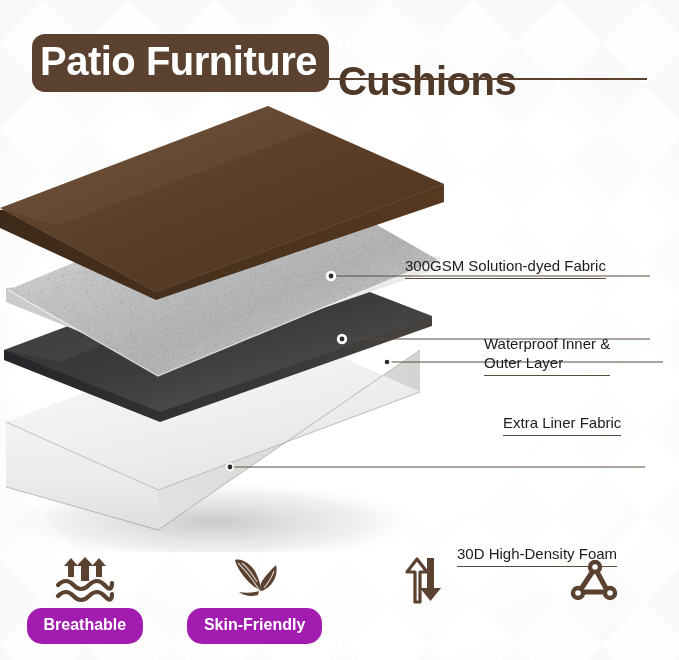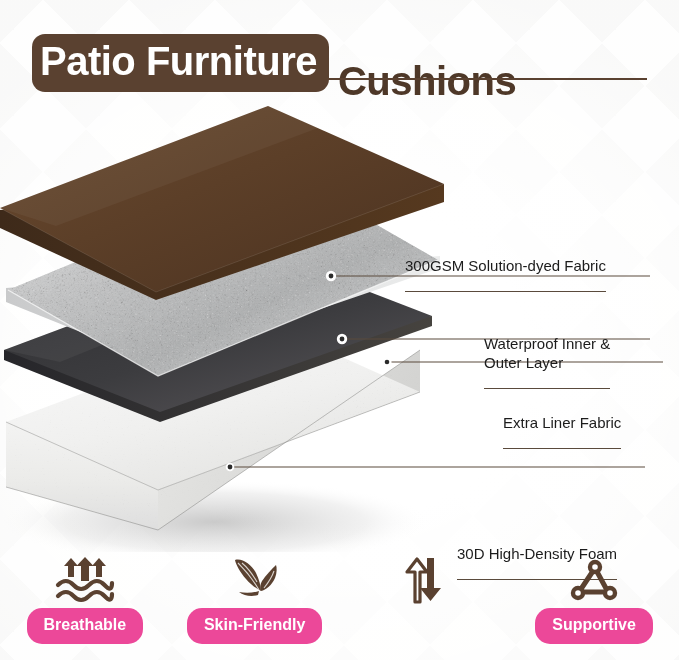--- a/index.html
+++ b/index.html
@@ -95,21 +95,21 @@
   #diagram svg { display: block; }
 
   
   .callout {
     position: absolute;
     color: #1c1c1c;
     font-size: 15px;
     line-height: 19px;
     white-space: nowrap;
     border-bottom: 1px solid #5a4a3c;
-    padding-bottom: 16px;
+    padding-bottom: 3px;
   }
   .callout.two-line { text-align: left; }
 
   #callout-fabric   { left: 405px; top: 164px; }
   #callout-water    { left: 484px; top: 242px; }
   #callout-liner    { left: 503px; top: 321px; }
   #callout-foam     { left: 457px; top: 452px; }
 
   
   #features {
@@ -128,21 +128,21 @@
     justify-content: flex-start;
   }
   .feature-icon {
     height: 48px;
     display: flex;
     align-items: center;
     justify-content: center;
     margin-bottom: 4px;
   }
   .feature-pill {
-    background: #ec4899;
+    background: #a21caf;
     color: #ffffff;
     font-size: 16px;
     font-weight: bold;
     line-height: 1;
     padding: 9px 17px 11px 17px;
     border-radius: 15px;
     white-space: nowrap;
   }
 </style>
 </head>
@@ -372,17 +372,16 @@
             <line x1="11" y1="35" x2="27" y2="11"></line>
             <line x1="27" y1="11" x2="40" y2="35"></line>
           </g>
           <g fill="#ffffff" stroke="#5a4130" stroke-width="4.4">
             <circle cx="27" cy="10" r="5"></circle>
             <circle cx="10" cy="36" r="5"></circle>
             <circle cx="42" cy="36" r="5"></circle>
           </g>
         </svg>
       </div>
-      <span class="feature-pill">Supportive</span>
     </div>
 
   </div>
 </div>
 
 </body></html>

